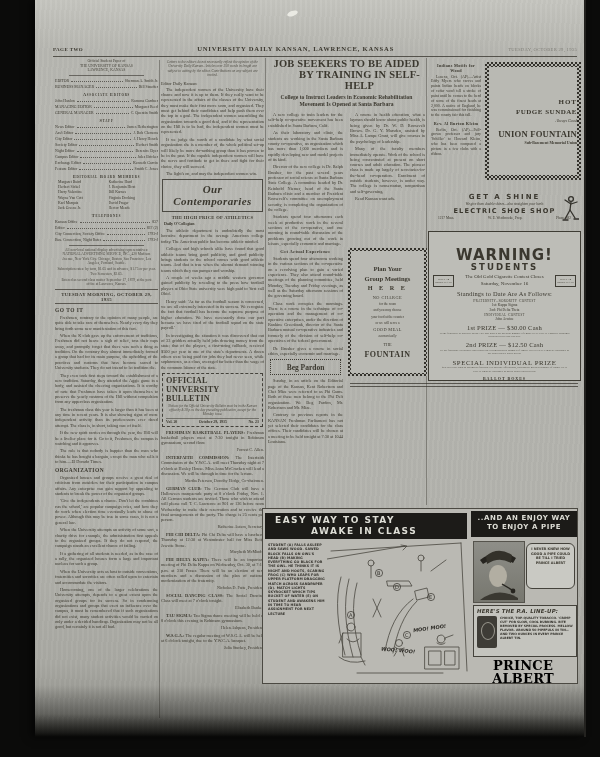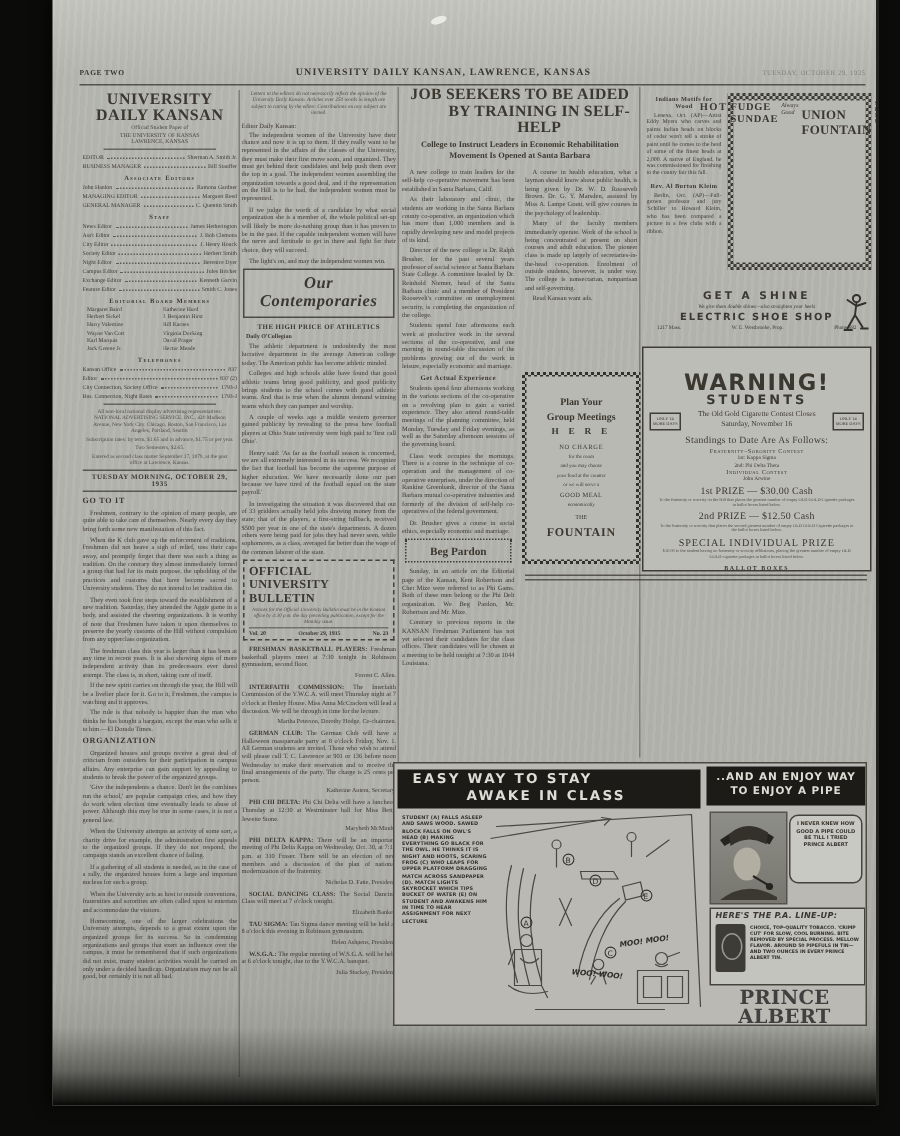--- a/index.html
+++ b/index.html
@@ -65,21 +65,21 @@
   .jshead2{font-size:10.5px;font-weight:bold;text-align:center;letter-spacing:.2px;margin-left:26px;line-height:1.05;}
   .jsdeck{font-size:5.6px;font-weight:bold;text-align:center;line-height:1.25;margin:3px 6px 4px;}
   .jscols{display:flex;gap:7px;}
   .bp{border:1px dotted rgba(50,47,40,.9);text-align:center;font-size:7.5px;font-weight:bold;padding:2.5px 0;margin:3px 2px;}
 
   
   .checker{background-image:linear-gradient(45deg,#33312b 25%,transparent 25%,transparent 75%,#33312b 75%),
     linear-gradient(45deg,#33312b 25%,transparent 25%,transparent 75%,#33312b 75%);
     background-size:4px 4px;background-position:0 0,2px 2px;background-color:#b3b3ad;}
   .fountain{position:absolute;left:450px;top:62px;width:96px;height:118px;padding:5px 4px;box-sizing:border-box;}
-  .fountain .in{background:#b9b9b3;height:100%;text-align:left;display:flex;flex-direction:row;justify-content:center;gap:2px;}
+  .fountain .in{background:#b9b9b3;height:100%;text-align:right;display:flex;flex-direction:column;justify-content:center;gap:2px;}
   .f1{font-size:7px;font-weight:bold;letter-spacing:1px;}
   .f2{font-size:7px;font-weight:bold;letter-spacing:.5px;}
   .f3{font-size:4px;font-style:italic;}
   .f4{font-size:8.6px;font-weight:bold;margin-top:4px;letter-spacing:.2px;}
   .f5{font-size:3.9px;font-weight:bold;}
 
   .shine{position:absolute;left:393px;top:193px;width:153px;height:36px;text-align:center;}
   .s1{font-size:7px;font-weight:bold;letter-spacing:2px;font-family:"DejaVu Sans",sans-serif;}
   .s2{font-size:3.5px;font-style:italic;margin:1px 0;}
   .s3{font-size:6.6px;font-weight:bold;letter-spacing:1.2px;font-family:"DejaVu Sans",sans-serif;}
@@ -140,21 +140,21 @@
     border:1px solid #55534c;}
   .bubble{position:absolute;left:263px;top:34px;width:49px;height:46px;background:#c9c9c3;border:1px solid #44423b;border-radius:6px;
     font-size:3.4px;font-weight:bold;font-family:"DejaVu Sans",sans-serif;text-align:center;padding:3px 2px;box-sizing:border-box;line-height:1.35;text-transform:uppercase;}
   .lineup{position:absolute;left:210px;top:96px;width:104px;height:52px;background:#c4c4be;border:1px solid #44423b;padding:2px 3px;box-sizing:border-box;}
   .lu1{font-size:5.4px;font-weight:bold;font-style:italic;font-family:"DejaVu Sans",sans-serif;letter-spacing:.2px;}
   .lurow{display:flex;gap:3px;margin-top:1.5px;}
   .tin{width:20px;height:32px;background:#3e3c36;border-radius:2px;flex:none;position:relative;}
   .tin:after{content:'';position:absolute;left:4px;top:6px;width:12px;height:16px;border:1px solid #9a988e;border-radius:50%;}
   .lu2{font-size:3.1px;line-height:1.3;font-family:"DejaVu Sans",sans-serif;font-weight:bold;text-transform:uppercase;color:#33312b;}
   .palogo{position:absolute;left:206px;top:150px;width:108px;text-align:center;}
-  .pl1{font-size:13px;font-weight:bold;font-family:"DejaVu Serif",serif;letter-spacing:.2px;line-height:1;color:#404040;}
+  .pl1{font-size:13px;font-weight:bold;font-family:"DejaVu Serif",serif;letter-spacing:.2px;line-height:1;color:#000000;}
 
   .briefs{position:absolute;left:396px;top:60px;width:50px;height:130px;overflow:hidden;}
   .briefs .shead{font-size:4.2px;}
   .briefs .bt{font-size:3.9px;}
 </style>
 </head>
 <body>
 
 <div class="paper">
 
@@ -163,21 +163,20 @@
     <span class="ttl">UNIVERSITY DAILY KANSAN, LAWRENCE, KANSAS</span>
     <span class="dt">TUESDAY, OCTOBER 29, 1935</span>
   </div>
   <div class="hrule"></div>
 
   <div class="vr" style="left:124px;top:60px;height:658px;"></div>
   <div class="vr" style="left:230px;top:58px;height:600px;"></div>
   <div class="vr" style="left:391px;top:58px;height:447px;"></div>
 
   <div class="col" style="left:20px;top:59px;width:103px;height:660px;">
-    <div class="mast-title">UNIVERSITY DAILY KANSAN</div>
     <div class="mast-sub">
       <div>Official Student Paper of</div>
       <div>THE UNIVERSITY OF KANSAS</div>
       <div>LAWRENCE, KANSAS</div>
     </div>
     <div class="hr"></div>
     <div>
 
     <div class="srow">
           <span>EDITOR</span>

